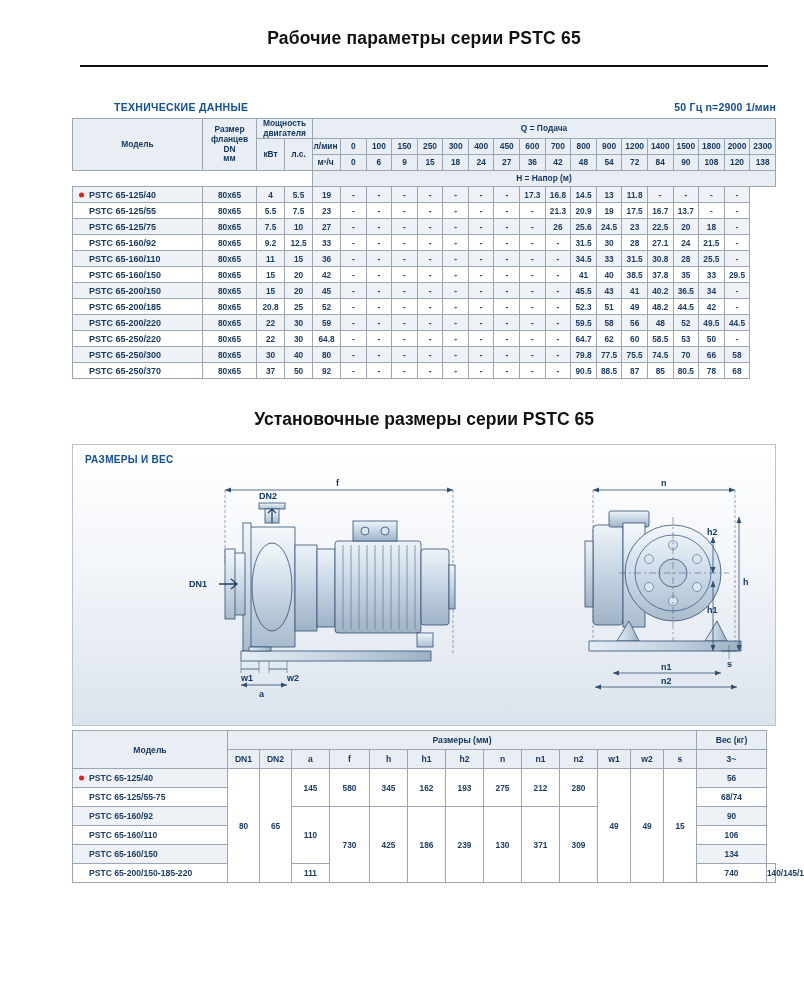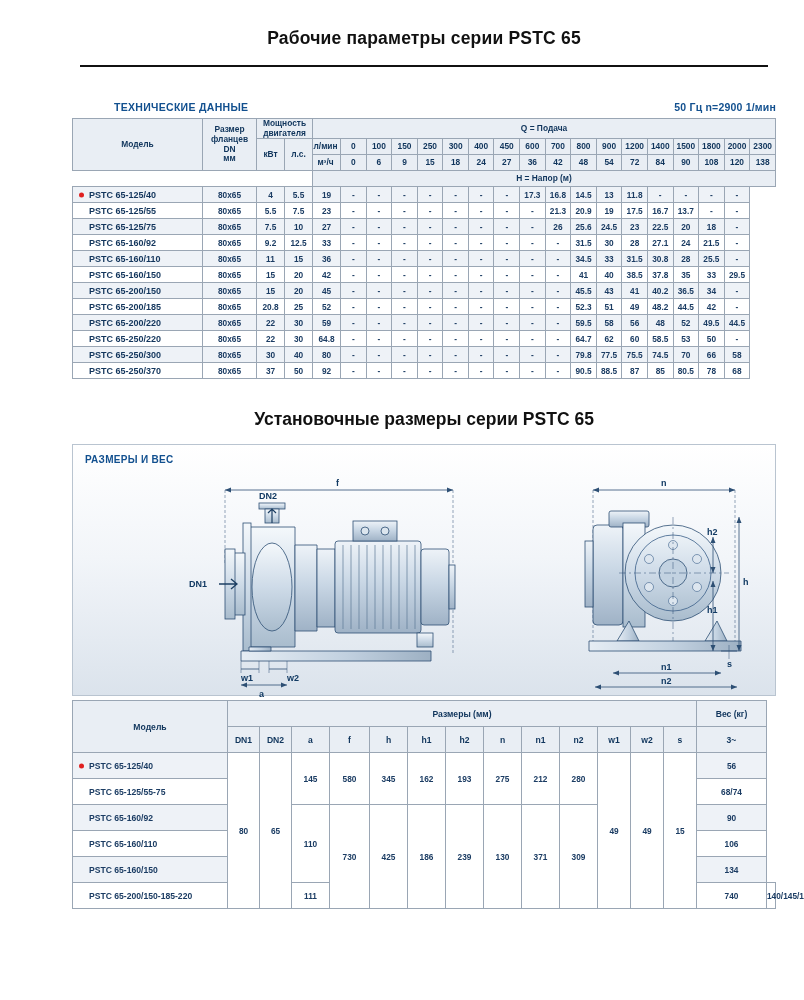--- a/index.html
+++ b/index.html
@@ -81,39 +81,39 @@
     background: #e02020;
   }
   .qhdr { font-size: 9px; }
   .unitcell { font-size: 7.2px; text-align: right; padding-right: 2px !important; margin-left: 48px; }
 
   
   .draw-block {
     margin: 4px 28px;
     border: 1px solid #b9c4d0;
     background: linear-gradient(180deg,#ffffff 0%,#f2f5f9 45%,#dbe3ec 100%);
-    height: 252px;
+    height: 282px;
     position: relative;
   }
   .draw-title {
     position: absolute; left: 12px; top: 9px;
     font-size: 10px; font-weight: bold; color: #12508f; letter-spacing: .3px;
   }
   .draw-svg { position: absolute; left: 0; top: 0; }
 
   
   .t2wrap { margin: 0 28px; }
   table.t2 {
     border-collapse: collapse; width: 100%;
     font-size: 8.3px; table-layout: fixed;
   }
   table.t2 th, table.t2 td {
     border: 1px solid #9aa6b4;
     text-align: center;
-    height: 26px;
+    height: 19px;
     padding: 0;
     font-weight: bold;
     color: #1b3c63;
   }
   table.t2 thead th { background: #e9eef4; font-size: 8.6px; color:#10355c; }
   table.t2 td.model {
     text-align: left; padding-left: 16px; font-size: 8.6px; position: relative;
   }
   table.t2 tbody tr:nth-child(odd) td { background: #eef2f7; }
   table.t2 tbody tr:nth-child(even) td { background: #ffffff; }

